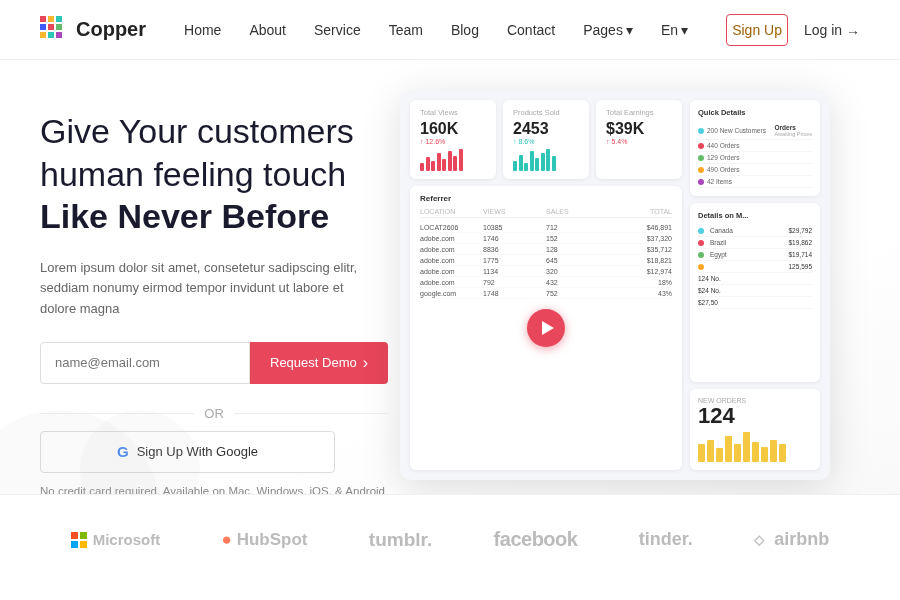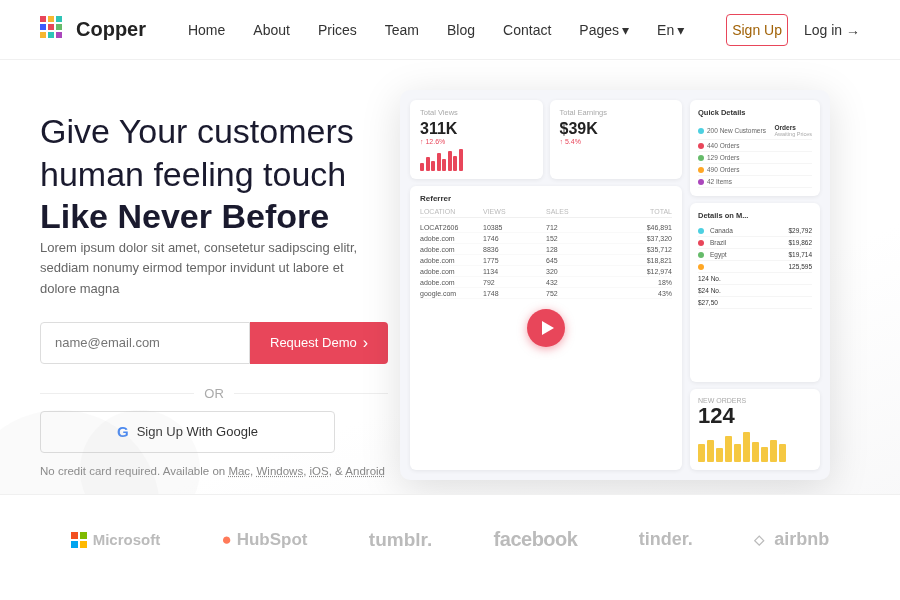--- a/index.html
+++ b/index.html
@@ -23,21 +23,21 @@
     
     .hero {
       display: flex; align-items: flex-start; justify-content: space-between;
       padding: 40px 40px 0 40px;
       background: linear-gradient(160deg, #fff 60%, #f7f7f8 100%);
       height: 490px; position: relative; overflow: hidden;
     }
     .hero-left { max-width: 380px; padding-top: 10px; }
     .hero-title { font-size: 34px; font-weight: 400; color: #1a1a2e; line-height: 1.25; }
     .hero-title-bold { font-size: 34px; font-weight: 800; color: #1a1a2e; }
-    .hero-desc { font-size: 13px; color: #666; line-height: 1.6; margin: 0 0 22px; max-width: 340px; }
+    .hero-desc { font-size: 13px; color: #666; line-height: 1.6; margin: 20px 0 22px; max-width: 340px; }
     .email-row { display: flex; align-items: center; gap: 0; margin-bottom: 22px; }
     .email-input {
       border: 1.5px solid #ddd; border-radius: 4px 0 0 4px; padding: 10px 14px;
       font-size: 13px; color: #aaa; outline: none; width: 210px; height: 42px;
     }
     .btn-demo {
       background: #e8465a; color: #fff; border: none; border-radius: 0 4px 4px 0;
       padding: 10px 20px; font-size: 13px; cursor: pointer; height: 42px;
       display: flex; align-items: center; gap: 6px; white-space: nowrap;
     }
@@ -156,21 +156,21 @@
       <rect x="16" y="8" width="6" height="6" fill="#66bb6a"></rect>
       <rect x="0" y="16" width="6" height="6" fill="#f7b731"></rect>
       <rect x="8" y="16" width="6" height="6" fill="#2ec4b6"></rect>
       <rect x="16" y="16" width="6" height="6" fill="#ab47bc"></rect>
     </svg>
     <span>Copper</span>
   </div>
   <ul class="nav-links">
     <li><a href="#">Home</a></li>
     <li><a href="#">About</a></li>
-    <li><a href="#">Prices</a></li>
+    <li><a href="#">Service</a></li>
     <li><a href="#">Team</a></li>
     <li><a href="#">Blog</a></li>
     <li><a href="#">Contact</a></li>
     <li class="nav-dropdown">
       <span>Pages</span>
       <span>▾</span>
     </li>
     <li class="nav-dropdown">
       <span>En</span>
       <span>▾</span>
@@ -224,31 +224,46 @@
   </div>
 
   <div class="hero-right">
     <div class="dash-outer">
 
       <div class="dash-left-panel">
 
         <div class="stat-row">
           <div class="stat-card">
             <div class="stat-label">Total Views</div>
-            <div class="stat-val">311K</div>
+            <div class="stat-val">160K</div>
             <div class="stat-change">↑ 12.6%</div>
             <div class="stat-bars">
               <div class="stat-bar" style="height:8px"></div>
               <div class="stat-bar" style="height:14px"></div>
               <div class="stat-bar" style="height:10px"></div>
               <div class="stat-bar" style="height:18px"></div>
               <div class="stat-bar" style="height:12px"></div>
               <div class="stat-bar" style="height:20px"></div>
               <div class="stat-bar" style="height:15px"></div>
               <div class="stat-bar" style="height:22px"></div>
+            </div>
+          </div>
+          <div class="stat-card">
+            <div class="stat-label">Products Sold</div>
+            <div class="stat-val">2453</div>
+            <div class="stat-change" style="color:#2ec4b6">↑ 8.6%</div>
+            <div class="stat-bars">
+              <div class="stat-bar teal" style="height:10px"></div>
+              <div class="stat-bar teal" style="height:16px"></div>
+              <div class="stat-bar teal" style="height:8px"></div>
+              <div class="stat-bar teal" style="height:20px"></div>
+              <div class="stat-bar teal" style="height:13px"></div>
+              <div class="stat-bar teal" style="height:18px"></div>
+              <div class="stat-bar teal" style="height:22px"></div>
+              <div class="stat-bar teal" style="height:15px"></div>
             </div>
           </div>
           <div class="stat-card">
             <div class="stat-label">Total Earnings</div>
             <div class="stat-val">$39K</div>
             <div class="stat-change">↑ 5.4%</div>
           </div>
         </div>
 
         <div class="table-card" style="position:relative;">

